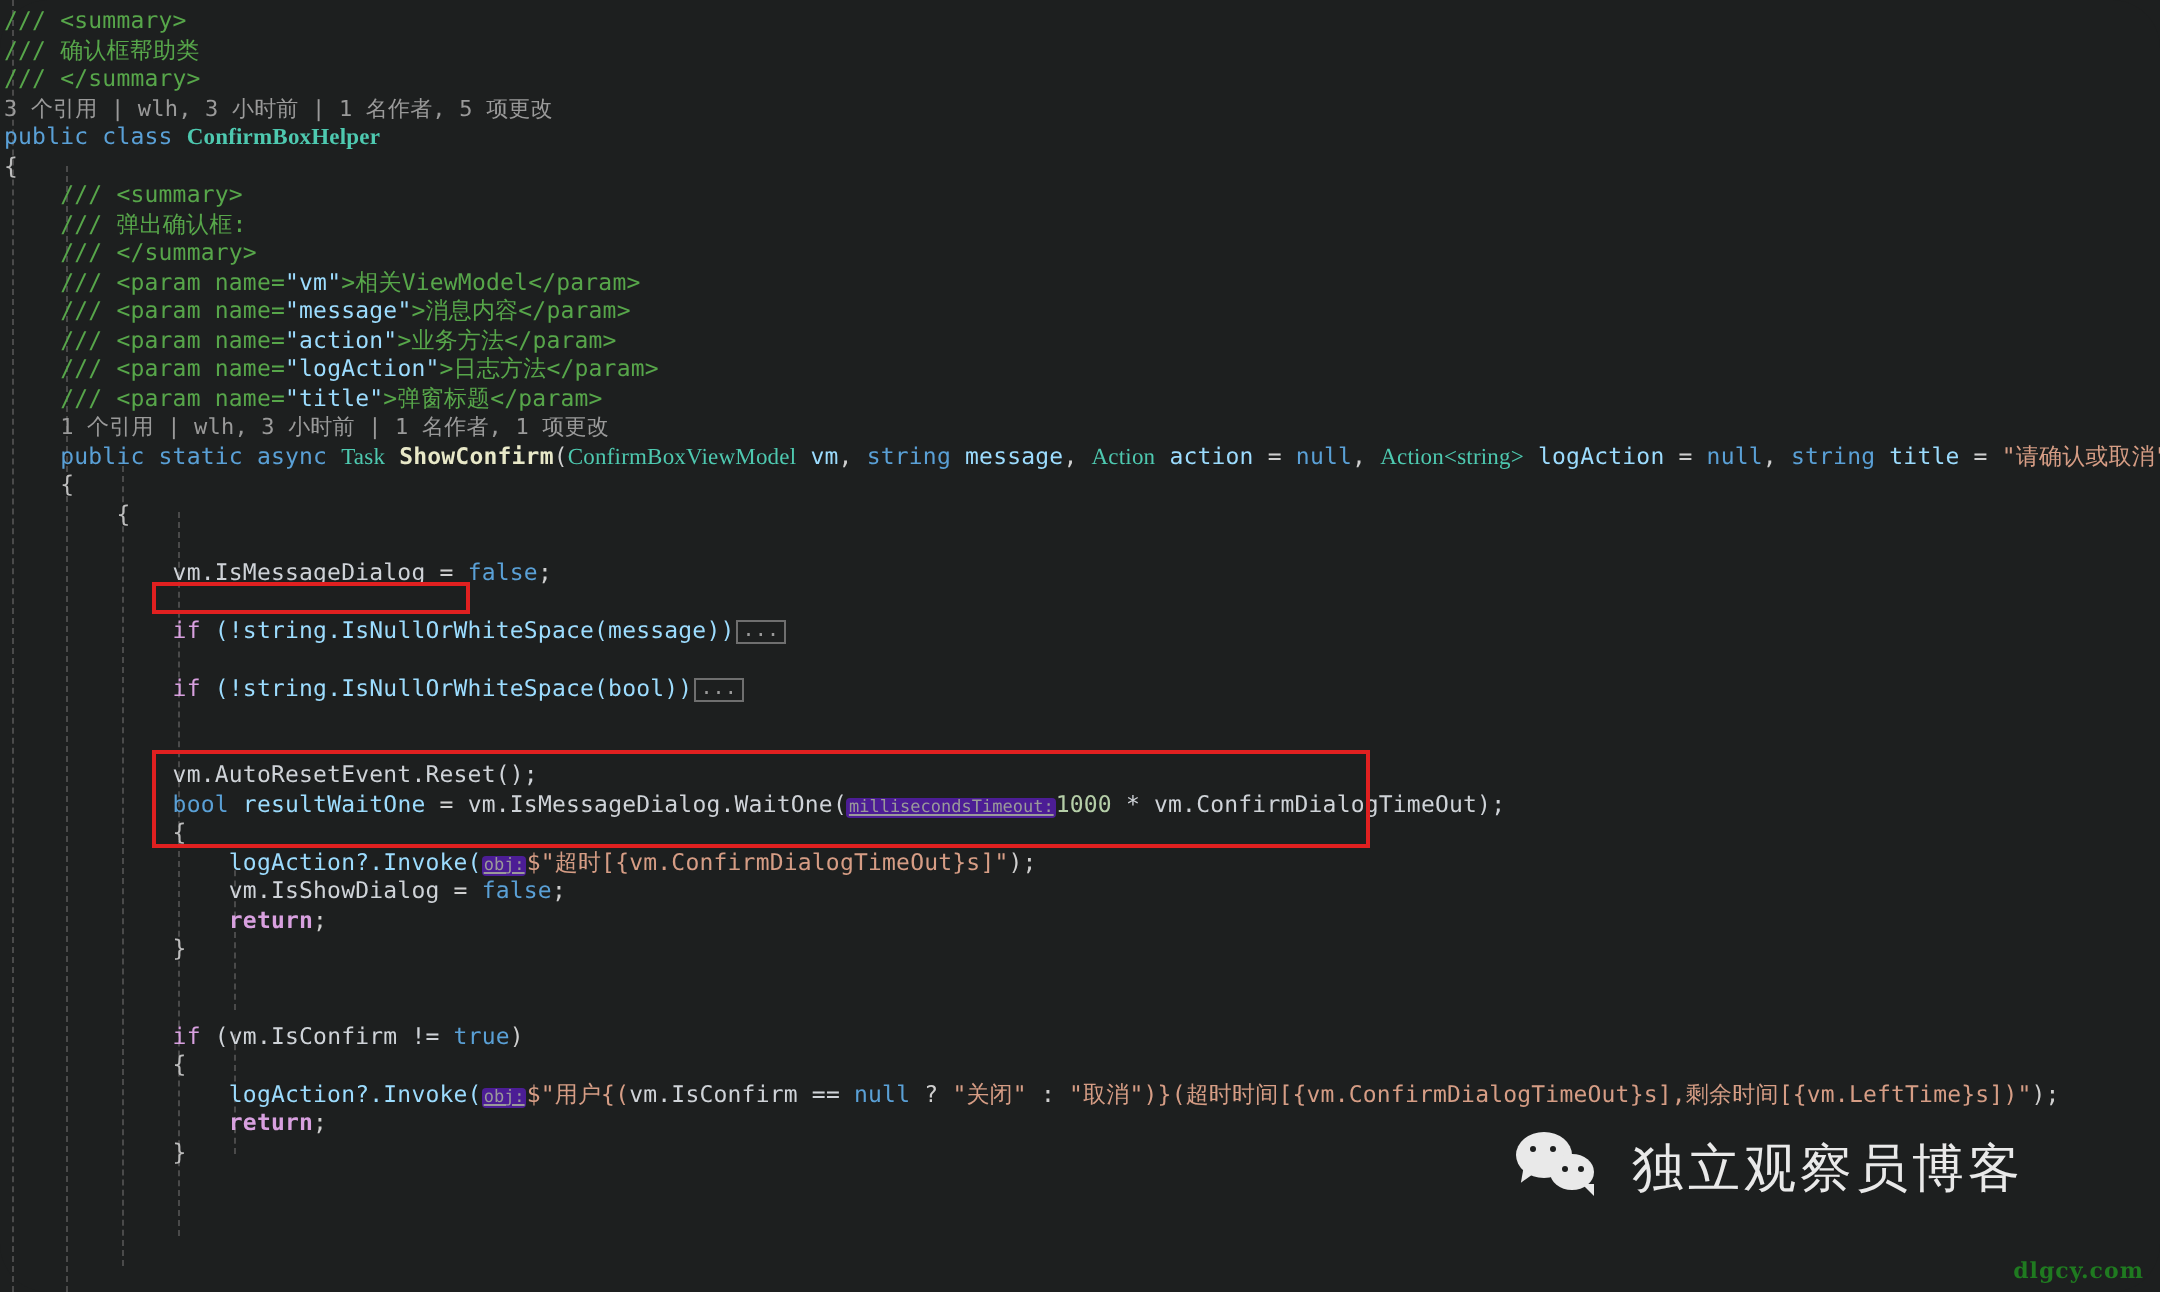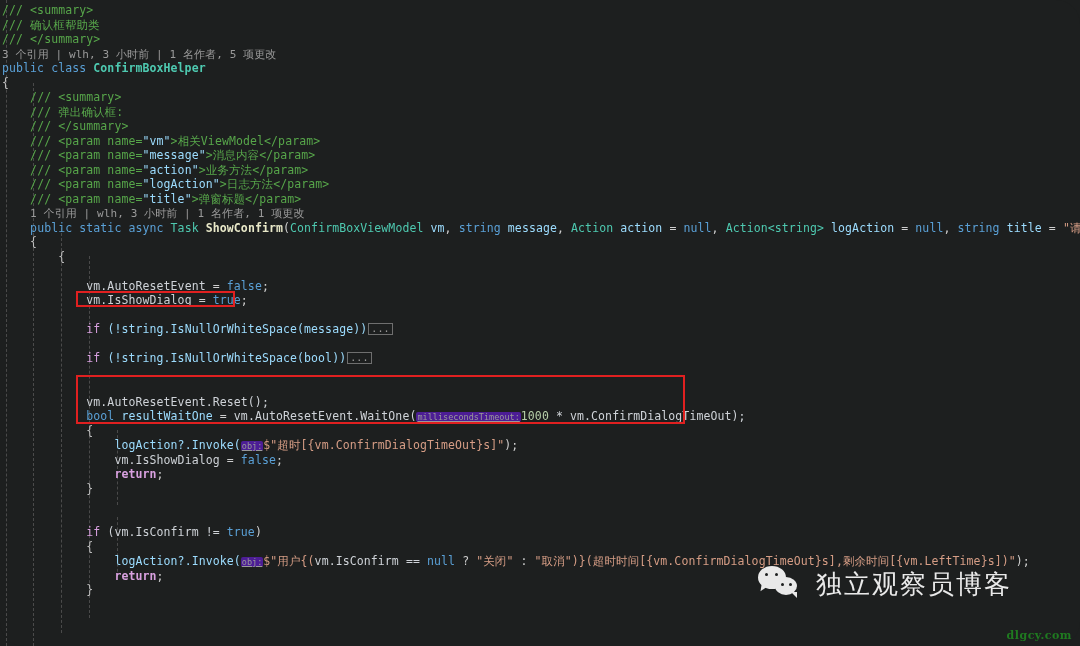--- a/index.html
+++ b/index.html
@@ -47,21 +47,21 @@
   .guide {
     position: absolute;
     top: 0;
     width: 0;
     border-left: 1px dashed #4a4a4a;
   }
 
   
   .kw      { color: #5aa0d6; }            
   .kwctl   { color: #d8a0df; }            
-  .type    { color: #4ec9b0; }
+  .type    { color: #4ec9b0; font-family: Liberation Serif, serif; }
   .mname   { color: #dcdcaa; }            
   .mnameb  { color: #e8e8c8; font-weight: bold; }
   .id      { color: #9cdcfe; }            
   .prop    { color: #cfd3d8; }
   .str     { color: #d69d85; }            
   .num     { color: #b5cea8; }            
   .punc    { color: #cfcfcf; }
   .cmt     { color: #57a64a; }
   .xmlname { color: #9cdcfe; }
   .lens    { color: #9a9a9a; font-size: 11px; }
@@ -191,36 +191,35 @@
   <div class="line">    <span class="cmt">/// &lt;param name=</span><span class="xmlname">"title"</span><span class="cmt">&gt;</span><span class="cmt">弹窗标题</span><span class="cmt">&lt;/param&gt;</span></div>
 
   <div class="line">    <span class="lens">1 个引用 | wlh, 3 小时前 | 1 名作者, 1 项更改</span></div>
 
   <div class="line">    <span class="kw">public static async </span><span class="type">Task</span><span class="punc"> </span><span class="mnameb">ShowConfirm</span><span class="punc">(</span><span class="type">ConfirmBoxViewModel</span><span class="punc"> </span><span class="id">vm</span><span class="punc">, </span><span class="kw">string</span><span class="punc"> </span><span class="id">message</span><span class="punc">, </span><span class="type">Action</span><span class="punc"> </span><span class="id">action</span><span class="punc"> = </span><span class="kw">null</span><span class="punc">, </span><span class="type">Action&lt;string&gt;</span><span class="punc"> </span><span class="id">logAction</span><span class="punc"> = </span><span class="kw">null</span><span class="punc">, </span><span class="kw">string</span><span class="punc"> </span><span class="id">title</span><span class="punc"> = </span><span class="str">"请确认或取消"</span></div>
   <div class="line">    <span class="brace">{</span></div>
 
   <div class="line">        <span class="brace">{</span></div>
   <div class="line"> </div>
 
-  <div class="line">            <span class="prop">vm.AutoResetEvent</span><span class="punc"> = </span><span class="kw">false</span><span class="punc">;</span></div>
-
-  <div class="line">            <span class="prop">vm.IsShowDialog</span><span class="punc"> = </span><span class="kw">true</span><span class="punc">;</span></div>
+  <div class="line">            <span class="prop">vm.IsMessageDialog</span><span class="punc"> = </span><span class="kw">false</span><span class="punc">;</span></div>
+
 
   <div class="line"> </div>
 
   <div class="line">            <span class="kwctl">if</span><span class="id"> (!string.IsNullOrWhiteSpace(message))</span><span class="collapsed">...</span></div>
   <div class="line"> </div>
 
   <div class="line">            <span class="kwctl">if</span><span class="id"> (!string.IsNullOrWhiteSpace(bool))</span><span class="collapsed">...</span></div>
 
   <div class="line"> </div>
   <div class="line"> </div>
 
   <div class="line">            <span class="prop">vm.AutoResetEvent.Reset();</span></div>
-  <div class="line">            <span class="kw">bool</span><span class="id"> resultWaitOne</span><span class="punc"> = </span><span class="prop">vm.AutoResetEvent.WaitOne(</span><span class="hint">millisecondsTimeout:</span><span class="num">1000</span><span class="prop"> * vm.ConfirmDialogTimeOut);</span></div>
+  <div class="line">            <span class="kw">bool</span><span class="id"> resultWaitOne</span><span class="punc"> = </span><span class="prop">vm.IsMessageDialog.WaitOne(</span><span class="hint">millisecondsTimeout:</span><span class="num">1000</span><span class="prop"> * vm.ConfirmDialogTimeOut);</span></div>
 
   <div class="line">            <span class="brace">{</span></div>
   <div class="line">                <span class="id">logAction?.Invoke(</span><span class="hint">obj:</span><span class="str">$"超时[{vm.ConfirmDialogTimeOut}s]"</span><span class="punc">);</span></div>
   <div class="line">                <span class="prop">vm.IsShowDialog</span><span class="punc"> = </span><span class="kw">false</span><span class="punc">;</span></div>
   <div class="line">                <span class="kwctl" style="font-weight:bold;">return</span><span class="punc">;</span></div>
   <div class="line">            <span class="brace">}</span></div>
 
   <div class="line"> </div>
   <div class="line"> </div>
 

